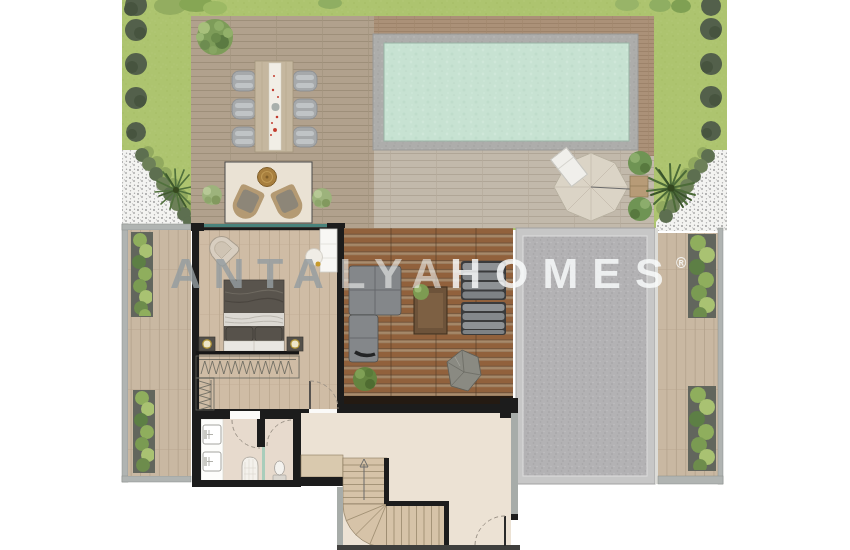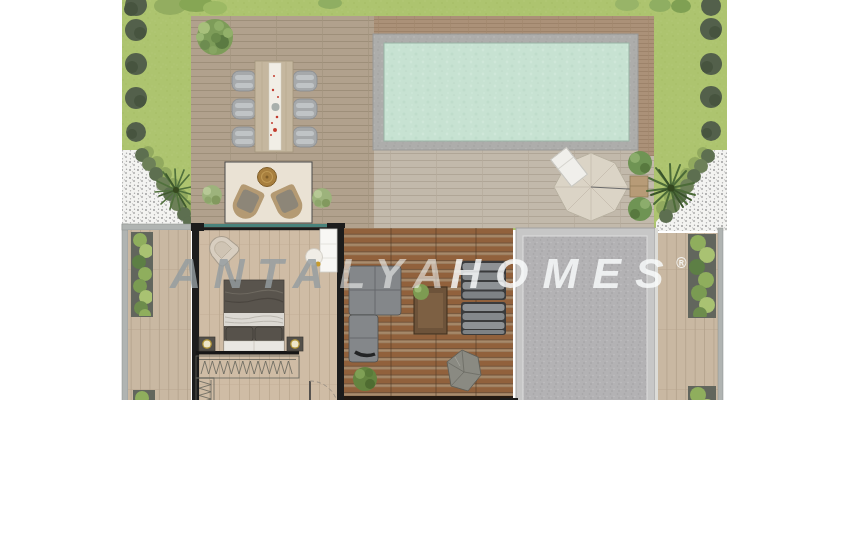--- a/index.html
+++ b/index.html
@@ -1,17 +1,17 @@
 <!DOCTYPE html>
 <html><head>
 <meta charset="utf-8">
 <style>
   html,body{margin:0;padding:0;background:#ffffff;}
-  #plan{position:relative;width:850px;height:400px;background:#ffffff;overflow:hidden;
-        font-family:"Liberation Sans", sans-serif;font-style:italic;}
+  #plan{position:relative;width:850px;height:550px;background:#ffffff;overflow:hidden;
+        font-family:"Liberation Sans", sans-serif;}
   svg{position:absolute;left:0;top:0;}
 </style>
 </head>
 <body>
 <div id="plan">
 <svg width="850" height="550" viewBox="0 0 850 550">
 <defs>
   <pattern id="grass" width="11" height="11" patternUnits="userSpaceOnUse">
     <rect width="11" height="11" fill="#adc46f"></rect>
     <circle cx="2" cy="3" r="0.8" fill="#a4bc64"></circle>

